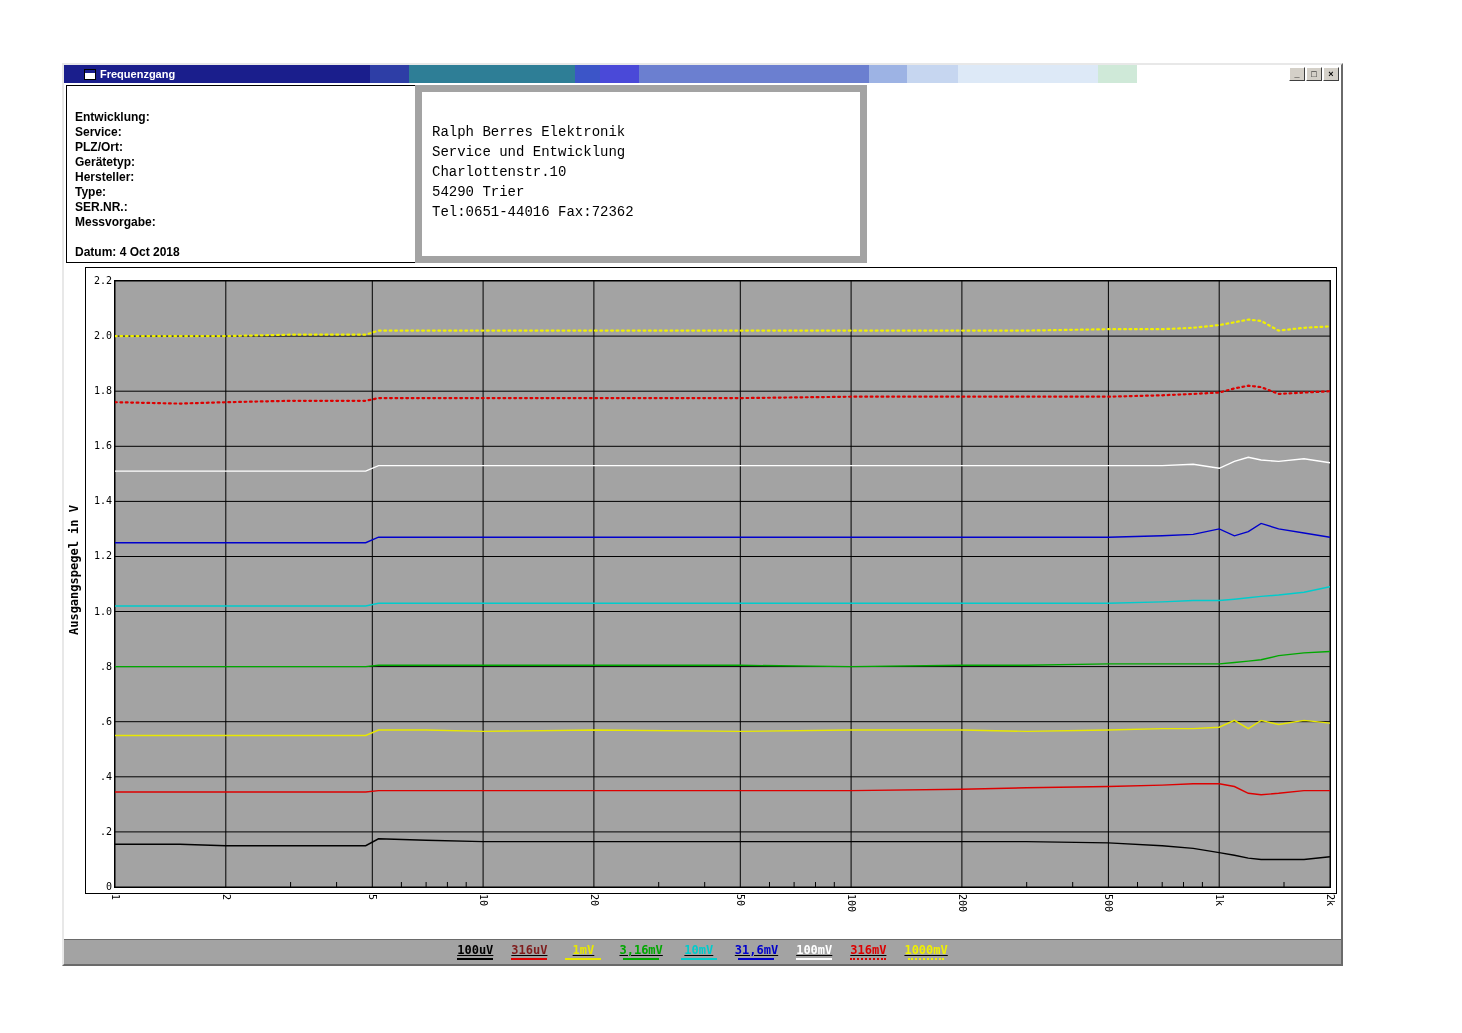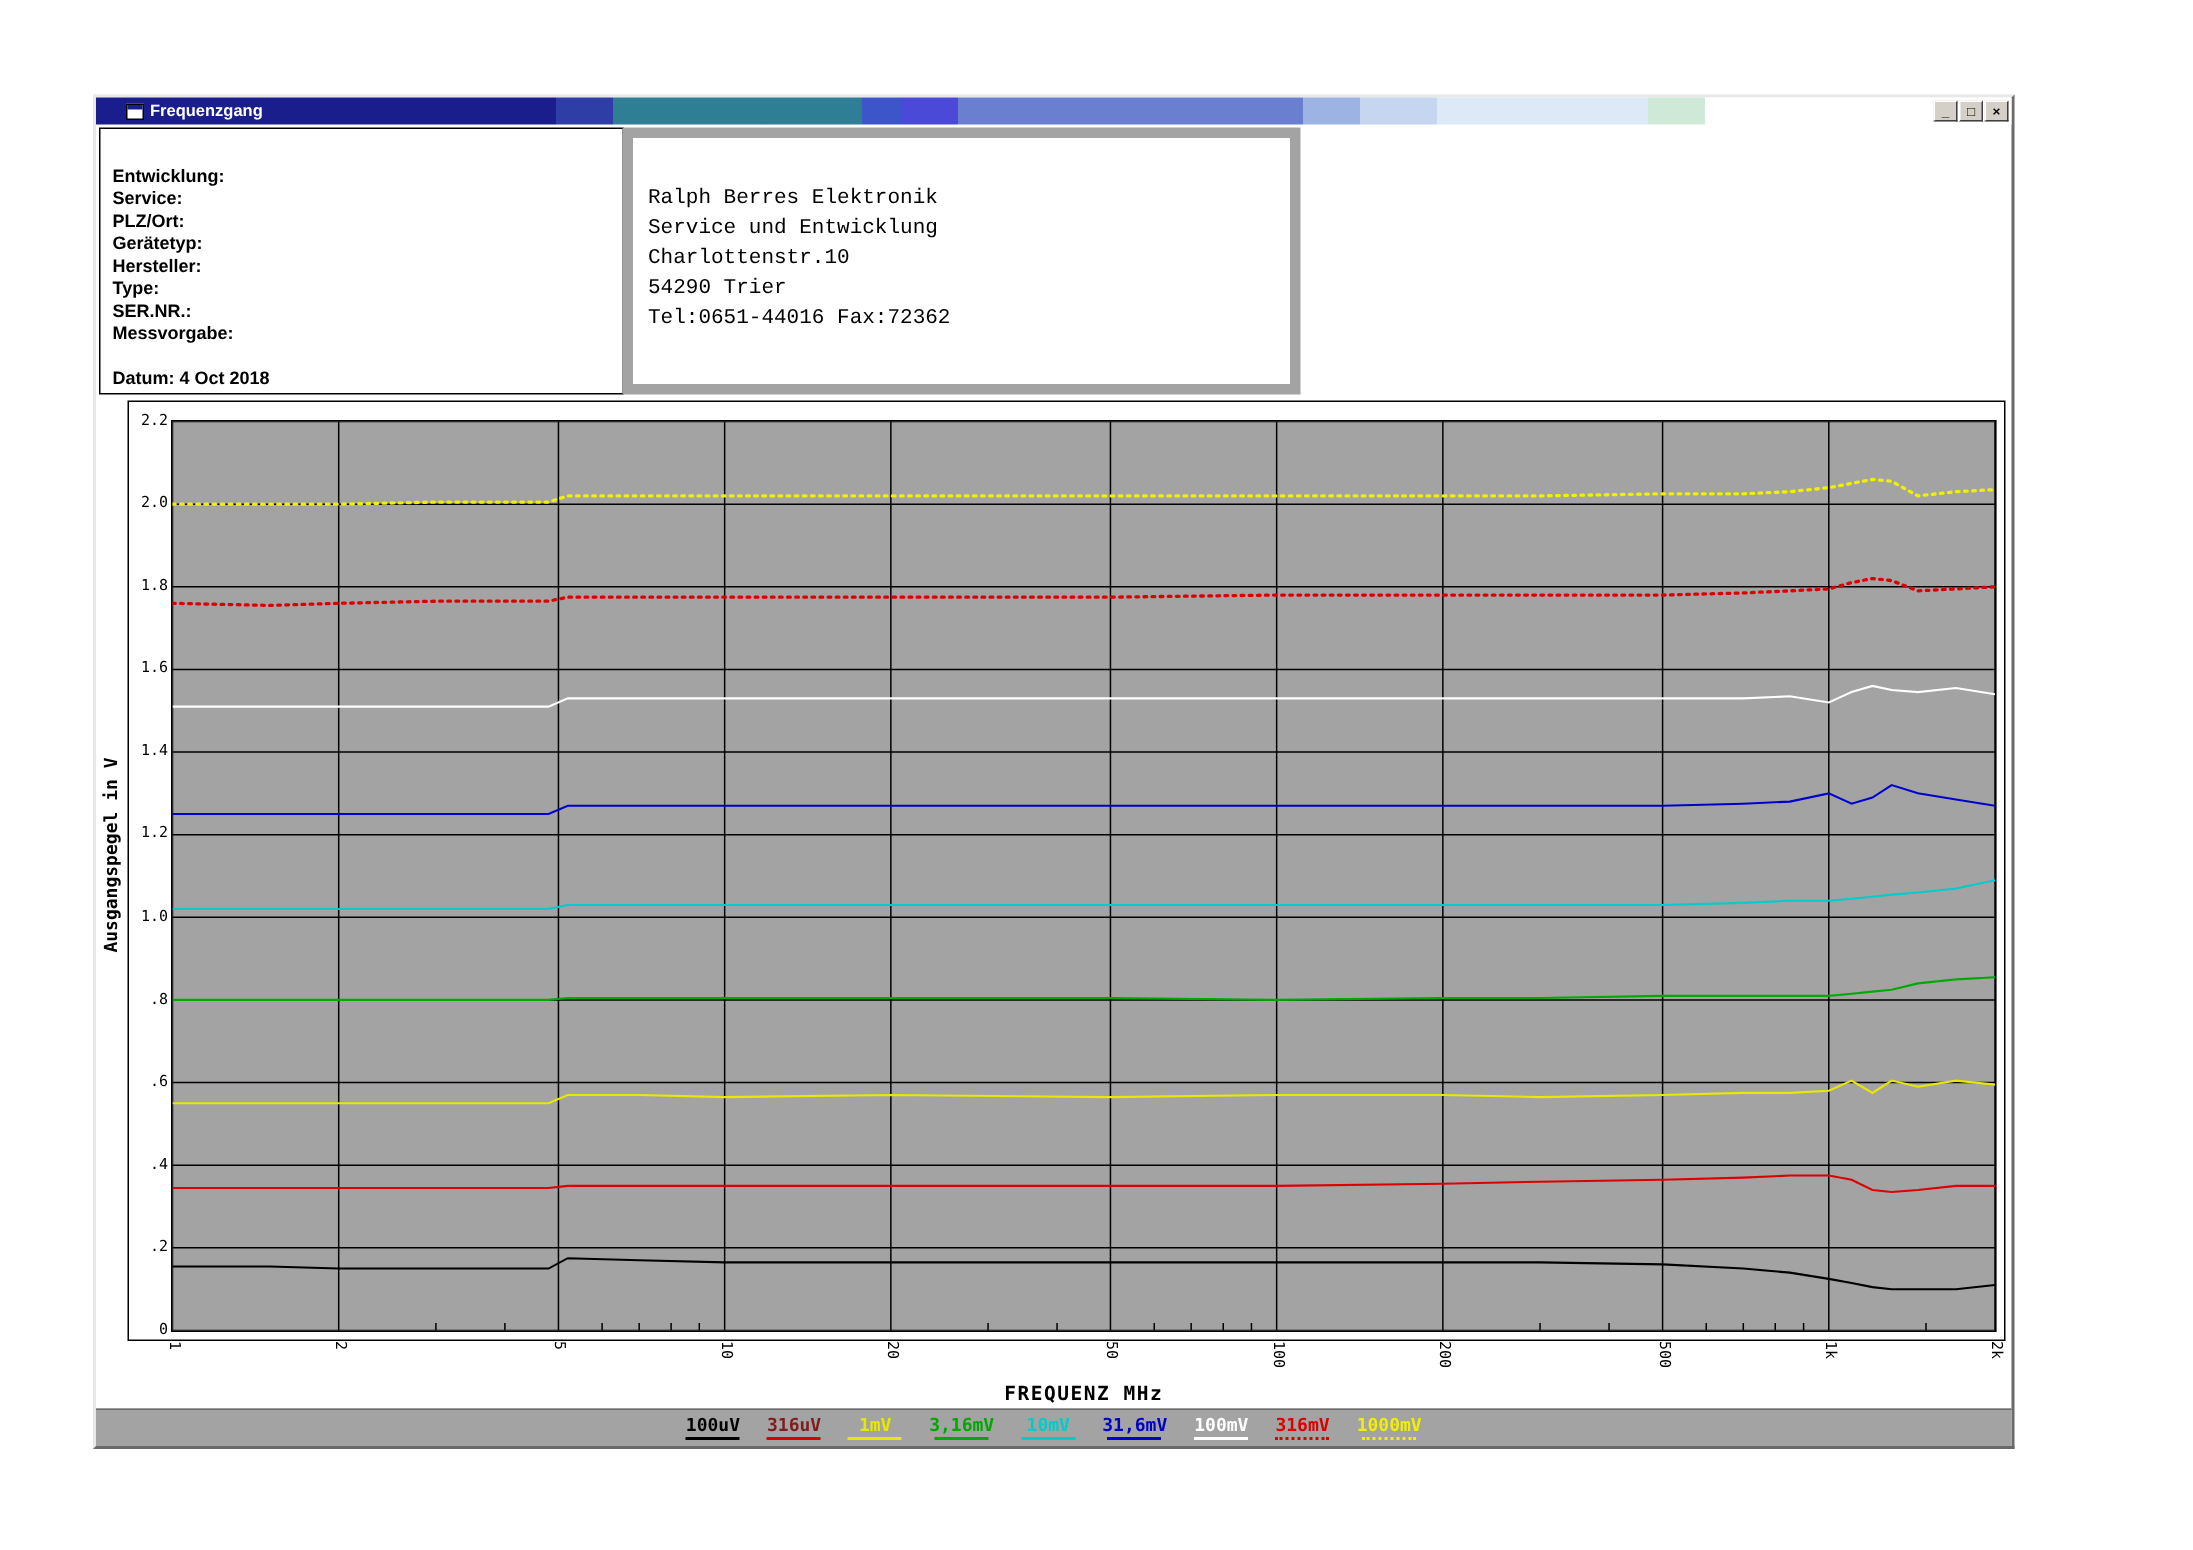--- a/index.html
+++ b/index.html
@@ -39,21 +39,21 @@
            font-size:10px; color:#000; line-height:11px; }
   .ylabel { position:absolute; left:3px; top:440px; writing-mode:vertical-rl;
             transform:rotate(180deg); font-weight:bold; font-size:12px; color:#000; }
   .xticks { position:absolute; left:0; top:829px; width:100%; height:28px; }
   .xtick { position:absolute; top:0; writing-mode:vertical-rl; font-size:10px; color:#000; }
   .xlabel { position:absolute; left:51px; top:857px; width:1215px; text-align:center;
             font-weight:bold; font-size:13px; letter-spacing:1px; color:#000; }
   .legend { position:absolute; left:0; top:874px; width:100%; height:25px;
             background:#a3a3a3; border-top:1px solid #6a6a6a;
             display:flex; justify-content:center; align-items:center; gap:18px; }
-  .leg-item { display:flex; flex-direction:column; align-items:center; }
+  .leg-item { display:flex; flex-direction:column; align-items:center;text-decoration:underline; }
   .leg-label { font:bold 12px "DejaVu Sans Mono", monospace; line-height:12px; white-space:nowrap; }
   .leg-line { width:36px; height:0; margin-top:2px; border-top-width:2px; }
 </style>
 </head>
 <body>
 
 <div class="window">
 
   <div class="titlebar">
     <span class="app-icon"></span>
@@ -164,21 +164,20 @@
       <div class="xtick" style="left: 414.067px;">10</div>
       <div class="xtick" style="left: 524.866px;">20</div>
       <div class="xtick" style="left: 671.335px;">50</div>
       <div class="xtick" style="left: 782.134px;">100</div>
       <div class="xtick" style="left: 892.933px;">200</div>
       <div class="xtick" style="left: 1039.4px;">500</div>
       <div class="xtick" style="left: 1150.2px;">1k</div>
       <div class="xtick" style="left: 1261px;">2k</div>
     </div>
 
-  <div class="xlabel">FREQUENZ MHz</div>
 
   <div class="legend">
       <div class="leg-item">
         <span class="leg-label" style="color: rgb(0, 0, 0);">100uV</span>
         <span class="leg-line" style="border-top-style: solid; border-top-color: rgb(0, 0, 0);"></span>
       </div>
       <div class="leg-item">
         <span class="leg-label" style="color: #7f1d1d;">316uV</span>
         <span class="leg-line" style="border-top-style: solid; border-top-color: rgb(221, 0, 0);"></span>
       </div>

